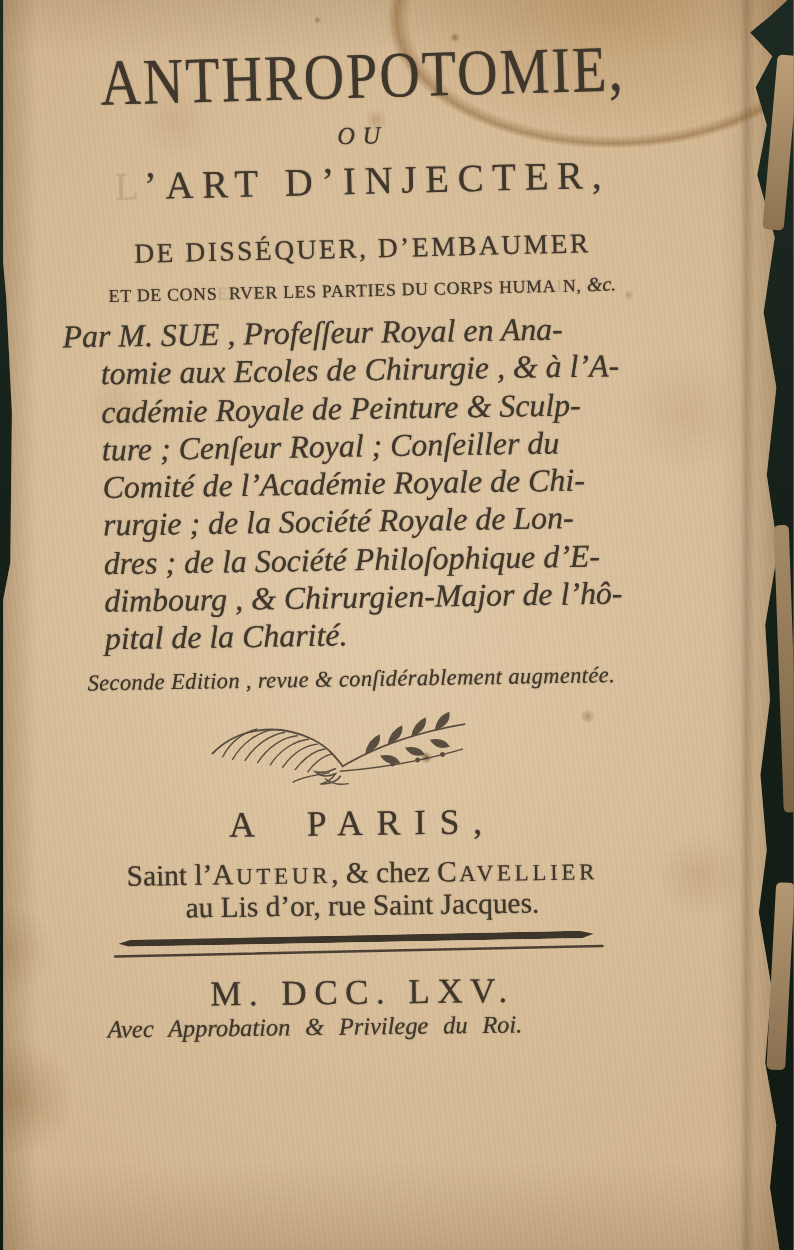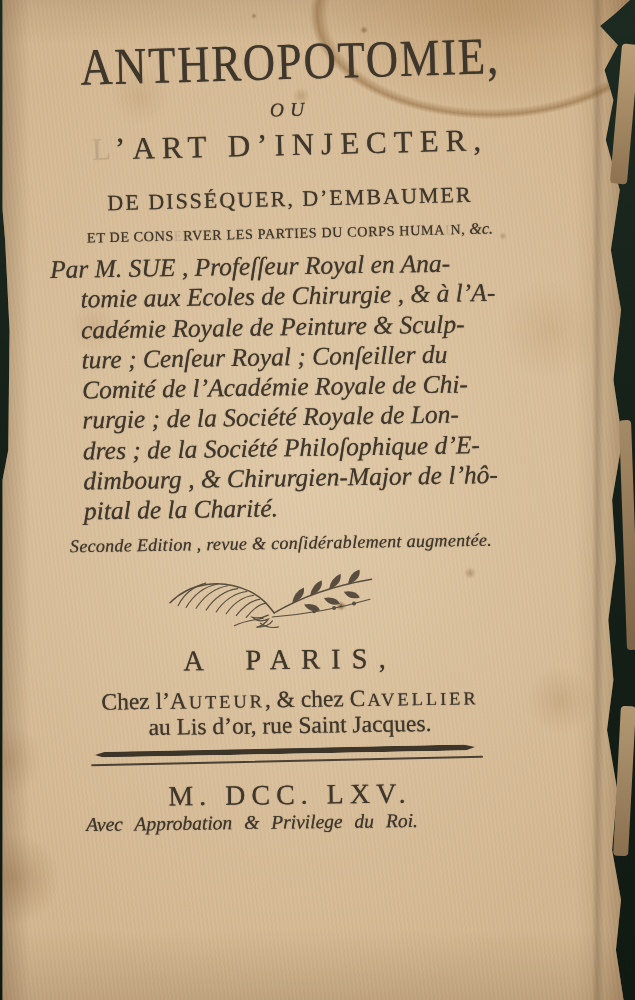--- a/index.html
+++ b/index.html
@@ -141,21 +141,21 @@
         <circle cx="170" cy="38" r="2" fill="#463d31" stroke="none"></circle>
         <circle cx="190" cy="34" r="2" fill="#463d31" stroke="none"></circle>
         <path d="M104,44 q-8,4 -16,2 q6,6 16,2 q-4,6 -12,8 q12,0 16,-6" stroke-width="1.3"></path>
         <path d="M96,52 q8,6 18,4" stroke-width="1.2"></path>
         <path d="M70,54 C80,49 90,49 99,47" stroke-width="1.1"></path>
       </g>
     </svg>
 
     <div class="line ink t-paris">A PARIS,</div>
 
-    <div class="line ink t-chez"><span>Chez l’</span><span class="sc">AUTEUR</span><span>, &amp; chez </span><span class="sc">CAVELLIER</span></div>
+    <div class="line ink t-chez"><span>Saint l’</span><span class="sc">AUTEUR</span><span>, &amp; chez </span><span class="sc">CAVELLIER</span></div>
 
     <div class="line ink t-addr">au Lis d’or, rue Saint Jacques.</div>
 
     <div class="rule-wrap">
       <div class="rule-thick"></div>
       <div class="rule-thin"></div>
     </div>
 
     <div class="line ink t-date">M. DCC. LXV.</div>
 

